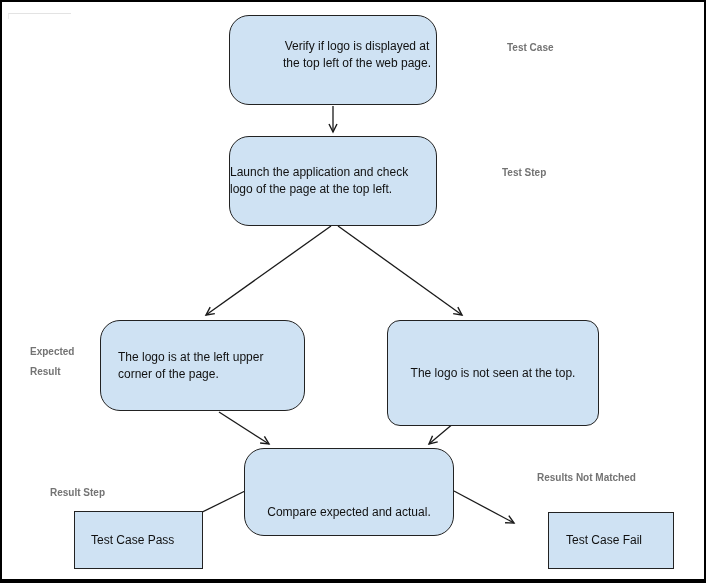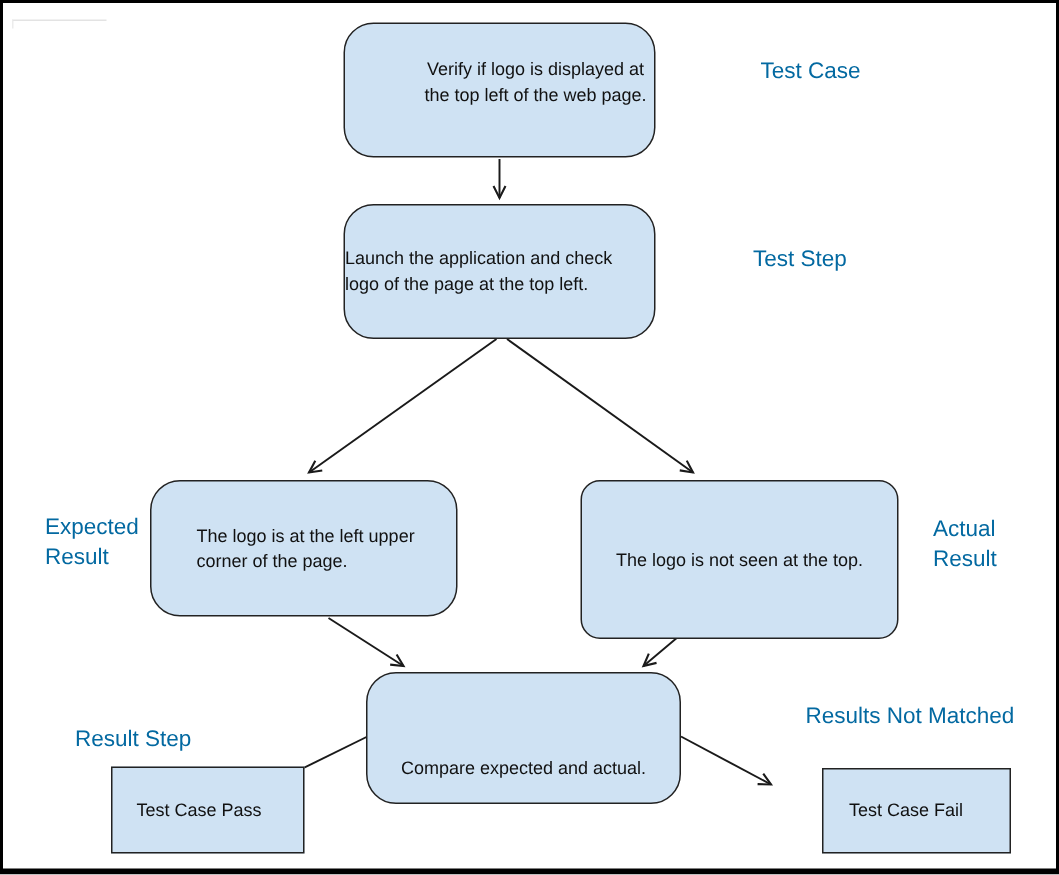--- a/index.html
+++ b/index.html
@@ -35,39 +35,40 @@
 
   #node-test-case   { left: 227px; top: 13px;  width: 208px; height: 90px;
                       align-items: flex-start; padding-top: 22px; text-align: center; }
   #node-test-case .txt { max-width: 165px; margin-left: 48px; }
 
   #node-test-step   { left: 227px; top: 134px; width: 208px; height: 90px;
                       justify-content: flex-start; padding-left: 0; text-align: left; }
   #node-test-step .txt { max-width: 182px; }
 
   #node-expected    { left: 98px;  top: 318px; width: 205px; height: 91px;
-                      justify-content: center; padding-left: 17px; text-align: left; }
+                      justify-content: flex-start; padding-left: 17px; text-align: left; }
   #node-expected .txt { max-width: 160px; }
 
   #node-actual      { left: 385px; top: 318px; width: 212px; height: 106px; text-align: center; border-radius: 13px; }
   #node-actual .txt { max-width: 190px; }
 
   #node-compare     { left: 242px; top: 446px; width: 210px; height: 88px; text-align: center; }
   #node-compare .txt { max-width: 180px; margin-top: 41px; }
 
   #node-pass        { left: 43px;  top: 509px; width: 129px; height: 58px;
                       justify-content: flex-start; padding-left: 16px; text-align: left; }
   #node-fail        { left: 517px; top: 510px; width: 126px; height: 57px;
                       justify-content: flex-start; padding-left: 17px; text-align: left; }
 
   .side-label {
     position: absolute;
-    color: #0369a1;
-    font-size: 15px;
+    color: #737373;
+    font-size: 10px;
     line-height: 20px;
+    font-weight: bold;
   }
   #label-test-case    { left: 505px; top: 36px; }
   #label-test-step    { left: 500px; top: 161px; }
   #label-expected     { left: 28px;  top: 340px; width: 74px; }
   #label-actual       { left: 620px; top: 341px; width: 60px; }
   #label-match        { left: 48px;  top: 481px; }
   #label-not-matched  { left: 535px; top: 466px; }
 
   #connectors {
     position: absolute;
@@ -134,17 +135,16 @@
     <span class="txt">Test Case Pass</span>
   </div>
 
   <div class="node rect" id="node-fail">
     <span class="txt">Test Case Fail</span>
   </div>
 
   <div class="side-label" id="label-test-case">Test Case</div>
   <div class="side-label" id="label-test-step">Test Step</div>
   <div class="side-label" id="label-expected">Expected Result</div>
-  <div class="side-label" id="label-actual">Actual Result</div>
   <div class="side-label" id="label-match">Result Step</div>
   <div class="side-label" id="label-not-matched">Results Not Matched</div>
 
 </div>
 
 </body></html>

